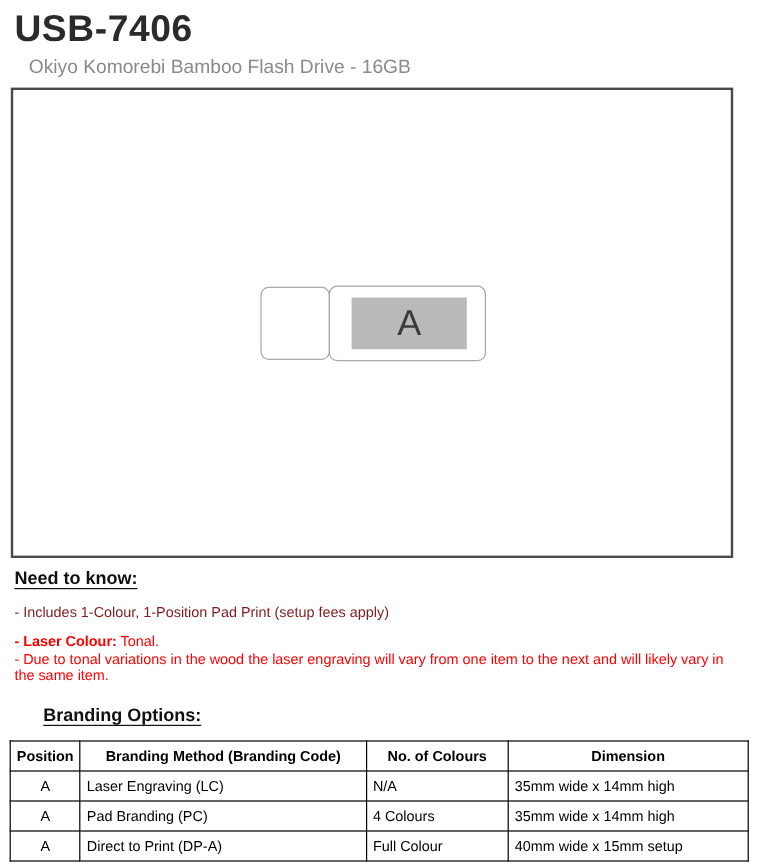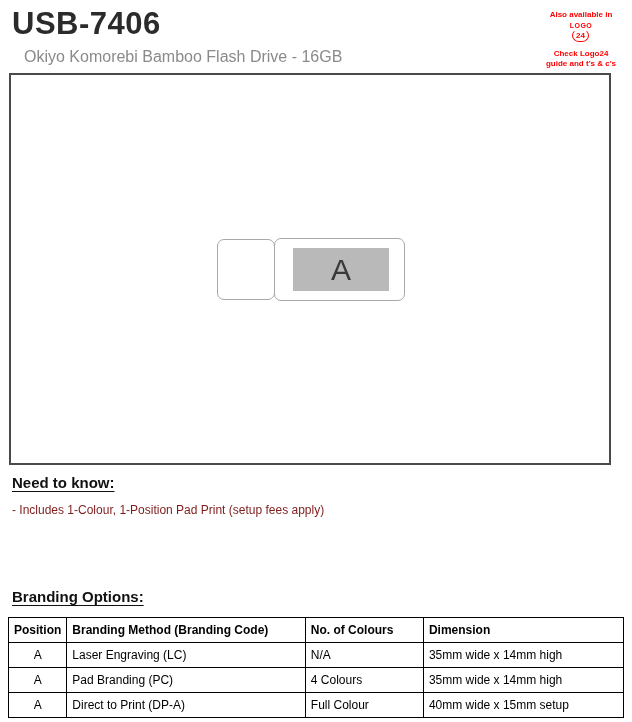--- a/index.html
+++ b/index.html
@@ -90,67 +90,62 @@
     position: absolute; left: 12px; top: 503px;
     font-size: 12px; color: #7f1d1d;
   }
   .ntk-red {
     position: absolute; left: 12px; top: 527px; width: 608px;
     font-size: 12px; color: #ff0000; line-height: 14.5px;
   }
   .ntk-red .bold { font-weight: bold; }
 
   
-  #branding-heading { top: 588px; }
+  #branding-heading { top: 588px; margin-left: 24px; }
   table.branding {
     position: absolute; left: 8px; top: 617px;
     width: 616px;
     border-collapse: collapse;
     font-size: 12px;
   }
   table.branding th, table.branding td {
     border: 1px solid #000;
     height: 25px;
     padding: 2px 5px;
     vertical-align: middle;
   }
-  table.branding th { font-weight: bold; text-align: left; }
+  table.branding th { font-weight: bold; text-align: center; }
   td.col-position { text-align: center; }
   .w-pos { width: 54px; }
   .w-method { width: 241px; }
   .w-colours { width: 119px; margin-left: 46px; }
   .w-dim { width: 202px; }
 </style>
 </head>
 <body>
 
 <div class="page">
 
   <div class="product-code">USB-7406</div>
   <div class="product-name">Okiyo Komorebi Bamboo Flash Drive - 16GB</div>
 
-  <div class="badge">
-    <div>Also available in</div>
-    <div class="logo24">
-      <div class="logo-word">LOGO</div>
-      <div class="logo-circle">24</div>
-    </div>
-    <div>Check Logo24</div>
-    <div>guide and t's &amp; c's</div>
-  </div>
 
   <div class="image-box">
     <div class="usb-cap"></div>
     <div class="usb-body">
       <div class="brand-area">A</div>
     </div>
   </div>
 
   <div class="section-heading" id="need-heading">Need to know:</div>
   <div class="ntk-line1">- Includes 1-Colour, 1-Position Pad Print (setup fees apply)</div>
+  <div class="ntk-red">
+    <div><span class="bold">- Laser Colour:</span><span> Tonal.</span></div>
+    <div>- Due to tonal variations in the wood the laser engraving will vary from one item to the next and will likely vary in the same item.</div>
+  </div>
 
   <div class="section-heading" id="branding-heading">Branding Options:</div>
 
   <table class="branding">
     <thead>
       <tr>
         <th class="w-pos">Position</th>
         <th class="w-method">Branding Method (Branding Code)</th>
         <th class="w-colours">No. of Colours</th>
         <th class="w-dim">Dimension</th>

